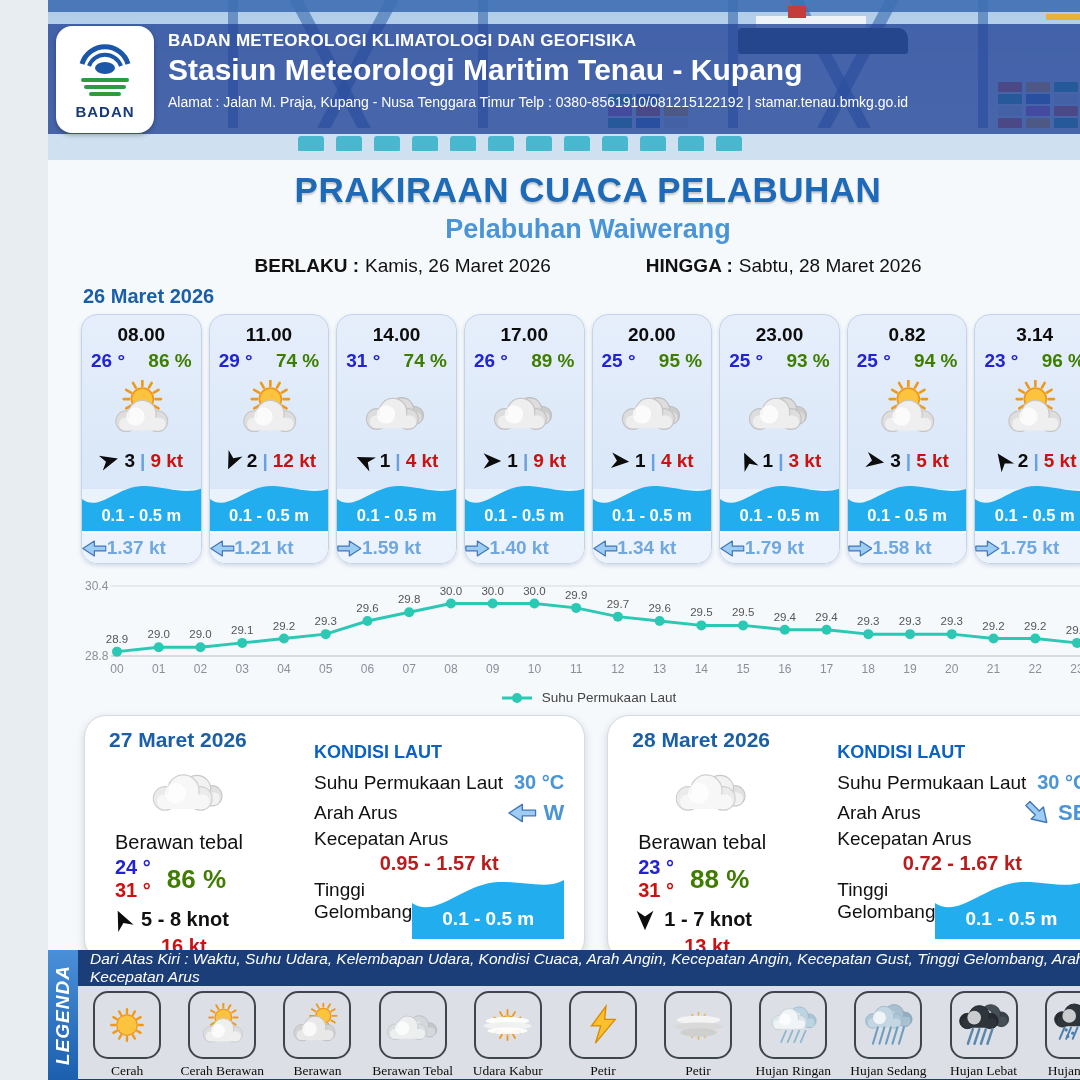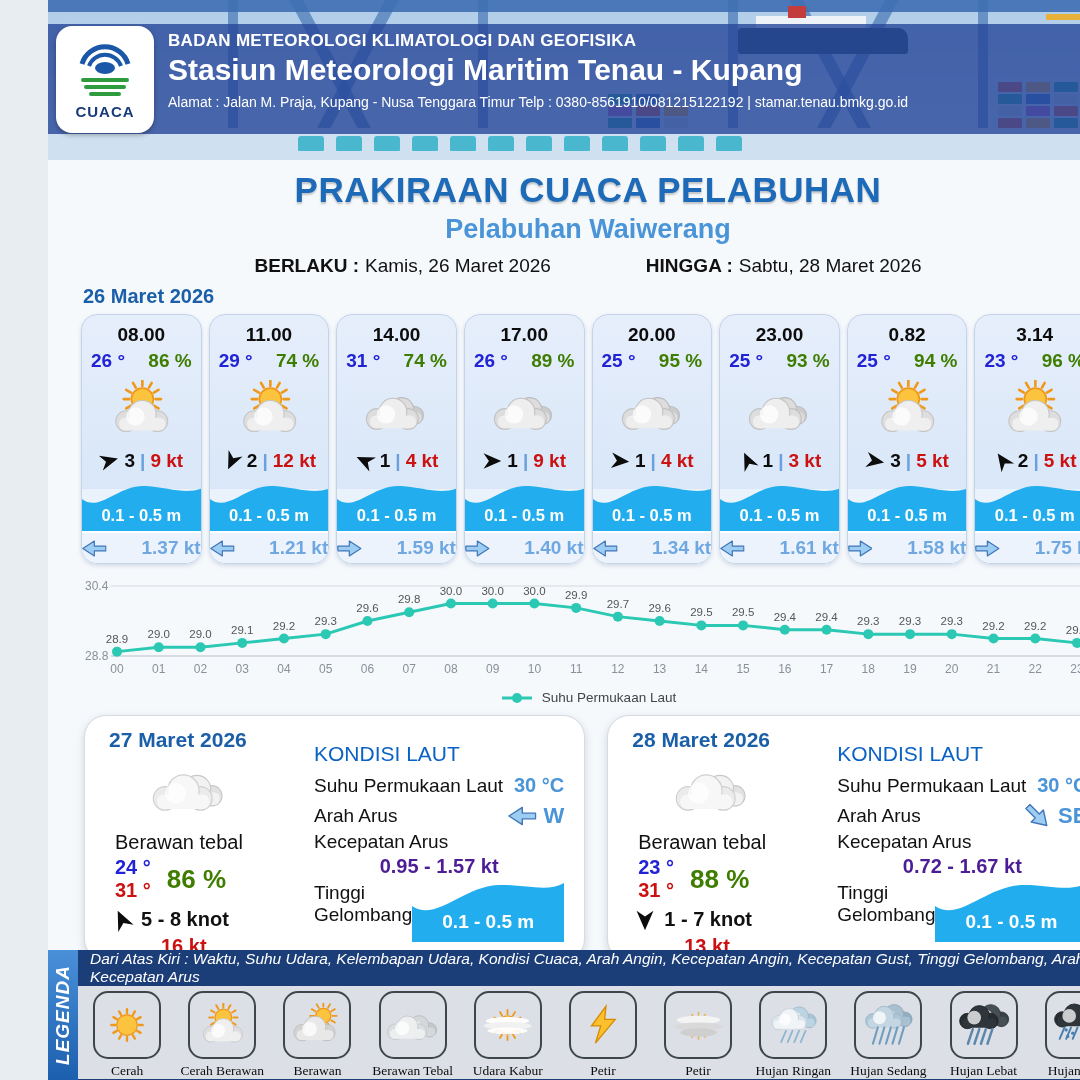--- a/index.html
+++ b/index.html
@@ -46,21 +46,21 @@
   .fc-temp{font-size:19px;font-weight:bold;color:#2222d6;}
   .fc-hum{font-size:19px;font-weight:bold;color:#3f7d00;}
   .fc-icon{height:74px;display:flex;align-items:center;justify-content:center;}
   .fc-wind{display:flex;align-items:center;justify-content:center;gap:5px;height:30px;}
   .fc-wind .fc-bft{font-size:19px;font-weight:bold;color:#0c0c0c;}
   .fc-wind .fc-sep{font-size:19px;color:#6aa0dd;font-weight:bold;}
   .fc-wind .fc-spd{font-size:19px;font-weight:bold;color:#cc1111;}
   .fc-wave{position:relative;height:52px;margin-top:3px;}
   .fc-wave svg{display:block;}
   .fc-wavetxt{position:absolute;left:0;right:0;bottom:6px;text-align:center;color:#fff;font-size:16.5px;font-weight:bold;}
-  .fc-cur{flex:1;display:flex;align-items:center;justify-content:space-between;gap:19px;background:#edf3fc;border-top:2px solid #fff;}
+  .fc-cur{flex:1;display:flex;align-items:center;justify-content:flex-start;gap:0;background:#edf3fc;border-top:2px solid #fff;}
   .fc-curtxt{font-size:19px;font-weight:bold;color:#6fa8e0;}
 
   
   .chart-sec{margin:12px 35px 0 35px;}
   .chart-legend{display:flex;align-items:center;justify-content:center;gap:8px;margin-top:2px;}
   .chart-legend-label{font-size:13.5px;color:#444;}
 
   
   .days-row{display:flex;gap:22px;padding:0 36px;margin-top:10px;}
   .day-card{flex:1;background:#fff;border:1px solid #d5dbe3;border-radius:22px;box-shadow:0 3px 8px rgba(70,90,120,.22);padding:12px 20px 10px 24px;height:222px;box-sizing:content-box;display:flex;}
@@ -70,26 +70,26 @@
   .dc-cond{font-size:20px;color:#111;margin:6px 0 2px 6px;}
   .dc-temps{display:flex;align-items:center;gap:16px;margin-left:6px;}
   .dc-tcol{display:flex;flex-direction:column;line-height:1.15;}
   .dc-tmin{font-size:20px;font-weight:bold;color:#2222d6;}
   .dc-tmax{font-size:20px;font-weight:bold;color:#cc1111;}
   .dc-hum{font-size:26px;font-weight:bold;color:#3f7d00;}
   .dc-windrow{display:flex;align-items:center;gap:8px;margin:6px 0 0 2px;}
   .dc-windtxt{font-size:20px;font-weight:bold;color:#111;}
   .dc-gust{font-size:20px;font-weight:bold;color:#cc1111;margin:4px 0 0 52px;}
   .dc-right{flex:1;padding-top:14px;}
-  .sea-head{font-size:21px;font-weight:normal;color:#0a62c4;margin-bottom:8px;}
+  .sea-head{font-size:18px;font-weight:bold;color:#0a62c4;margin-bottom:8px;}
   .sea-row{display:flex;justify-content:space-between;align-items:center;margin-top:6px;}
   .sea-label{font-size:19px;color:#111;}
   .sea-val{font-size:20px;font-weight:bold;color:#4a94d8;}
   .sea-dirval{display:flex;align-items:center;gap:7px;font-size:22px;font-weight:bold;color:#4a94d8;}
-  .sea-speedline{text-align:center;font-size:20px;font-weight:bold;color:#4c1d95;margin-top:2px;}
+  .sea-speedline{text-align:center;font-size:20px;font-weight:bold;color:#b91c1c;margin-top:2px;}
   .sea-waverow{display:flex;justify-content:space-between;align-items:flex-start;margin-top:4px;}
   .wave-badge{position:relative;width:152px;height:66px;margin-top:-6px;}
   .wave-badge svg{display:block;}
   .wave-badge .wb-txt{position:absolute;left:0;right:0;bottom:9px;text-align:center;color:#fff;font-size:19px;font-weight:bold;}
 
   
   .legend-footer{position:absolute;left:0;bottom:0;width:1080px;height:130px;}
   .legend-side{position:absolute;left:0;top:0;width:30px;height:130px;background:linear-gradient(#4a90d9,#1c5fae);display:flex;align-items:center;justify-content:center;}
   .legend-side span{transform:rotate(-90deg);color:#fff;font-weight:bold;font-style:italic;font-size:19px;letter-spacing:1px;white-space:nowrap;}
   .legend-main{margin-left:30px;height:130px;display:flex;flex-direction:column;}
@@ -172,21 +172,21 @@
 
     <div class="logo-box">
       <svg width="66" height="62" viewBox="0 0 66 62">
         <path d="M10,24 A24,24 0 0 1 56,24" fill="none" stroke="#1b57a8" stroke-width="5"></path>
         <path d="M17,26 A17,17 0 0 1 49,26" fill="none" stroke="#1b57a8" stroke-width="4"></path>
         <ellipse cx="33" cy="28" rx="10" ry="6" fill="#1b57a8"></ellipse>
         <rect x="9" y="38" width="48" height="4" rx="2" fill="#2e9b3e"></rect>
         <rect x="12" y="45" width="42" height="4" rx="2" fill="#2e9b3e"></rect>
         <rect x="17" y="52" width="32" height="4" rx="2" fill="#2e9b3e"></rect>
       </svg>
-      <div class="logo-text">CUACA</div>
+      <div class="logo-text">BADAN</div>
     </div>
   </div>
 
   <div class="title-sec">
     <div class="main-title">PRAKIRAAN CUACA PELABUHAN</div>
     <div class="sub-title">Pelabuhan Waiwerang</div>
     <div class="valid-row">
       <div>
         <b>BERLAKU :</b><span class="v">Kamis, 26 Maret 2026</span>
       </div>
@@ -495,21 +495,21 @@
               <path d="M0,20 C18,34 36,5 64,7 C86,8.5 104,16 121,9 L121,52 L0,52 Z" fill="#22aeee"></path>
             </svg>
             <span class="fc-wavetxt">0.1 - 0.5 m</span>
           </div>
    <div class="fc-cur">
      <span class="rot" style="transform:rotate(180deg)">
               <svg width="24.7" height="19" viewBox="0 0 30 22">
                 <path d="M1,8 L15,8 L15,2 L29,11 L15,20 L15,14 L1,14 Z" fill="#9ecdf3" stroke="#4177b8" stroke-width="1.5" stroke-linejoin="round"></path>
               </svg>
             </span>
-     <span class="fc-curtxt">1.61 kt</span>
+     <span class="fc-curtxt">1.79 kt</span>
    </div>
         </div>
         <div class="fcard">
    <div class="fc-time">0.82</div>
    <div class="fc-meta">
      <span class="fc-temp">25 °</span>
      <span class="fc-hum">94 %</span>
    </div>
    <div class="fc-icon">
             <svg width="72.5" height="58" viewBox="0 0 66 52">

